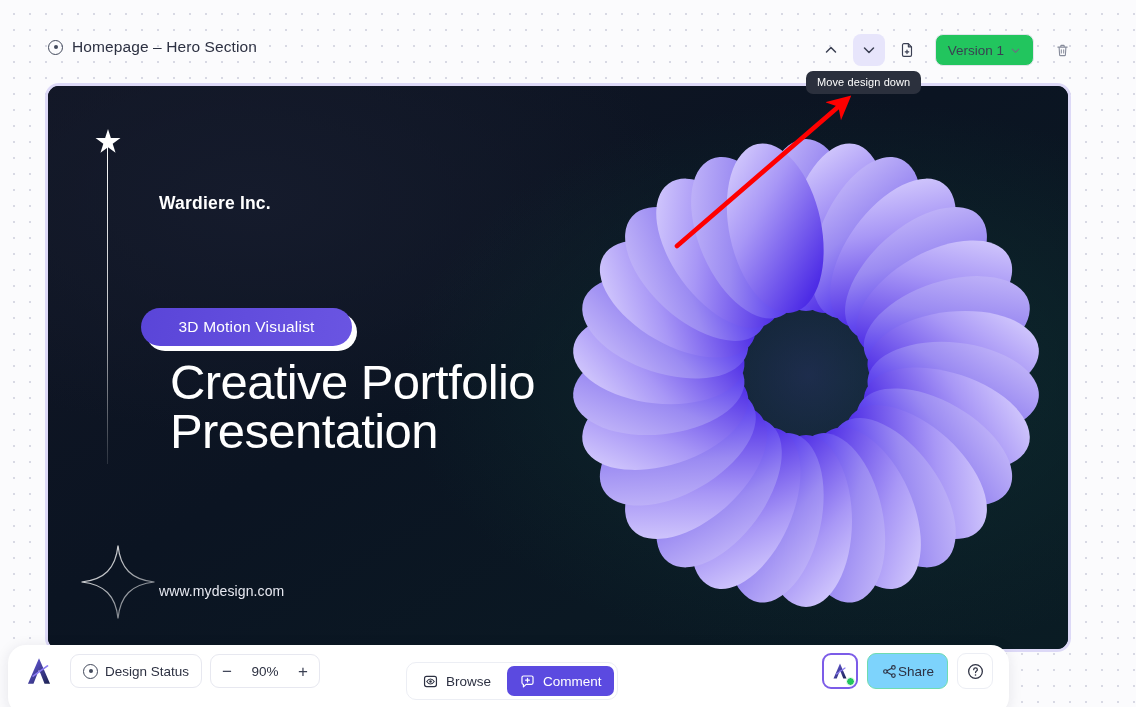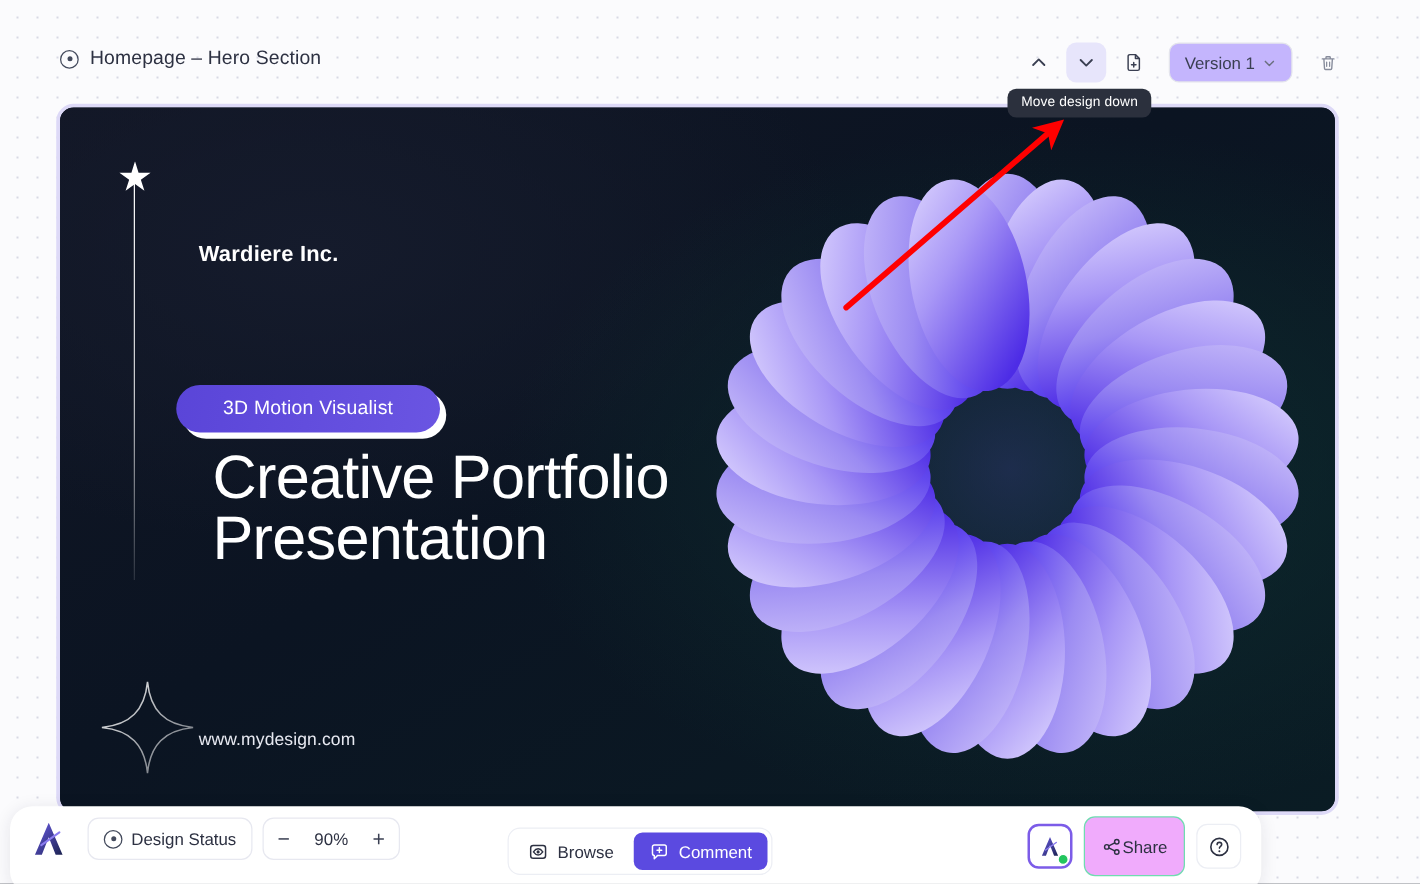--- a/index.html
+++ b/index.html
@@ -82,21 +82,21 @@
     cursor: pointer;
   }
   .icon-btn.active { background: #e7e5fb; }
   .icon-btn svg { display: block; }
 
   .version-pill {
     height: 32px;
     padding: 0 12px;
     border: 1px solid #e3e4ec;
     border-radius: 8px;
-    background: #c4b5fd;
+    background: #22c55e;
     display: flex;
     align-items: center;
     gap: 6px;
     font-size: 13.5px;
     color: #3a3f52;
     cursor: pointer;
     margin-left: 6px;
     margin-right: 6px;
     text-align: right;
   }
@@ -367,24 +367,24 @@
   .avatar-dot {
     position: absolute;
     right: 1px; bottom: 1px;
     width: 9px; height: 9px;
     border-radius: 50%;
     background: #22c55e;
     border: 1.5px solid #ffffff;
   }
 
   .share-btn {
-    height: 48px;
+    height: 36px;
     border: 1.5px solid #6fdcb0;
     border-radius: 9px;
-    background: #f0abfc;
+    background: #7dd3fc;
     display: flex;
     align-items: center;
     gap: 0;
     padding: 0 13px;
     font-size: 13.5px;
     color: #2d3142;
     cursor: pointer;
     font-family: inherit;
   }
 

